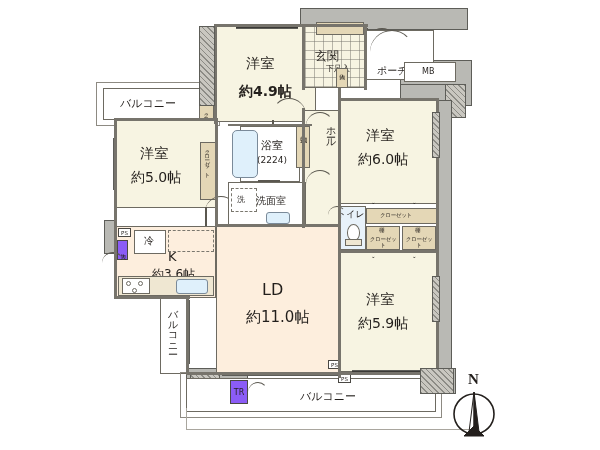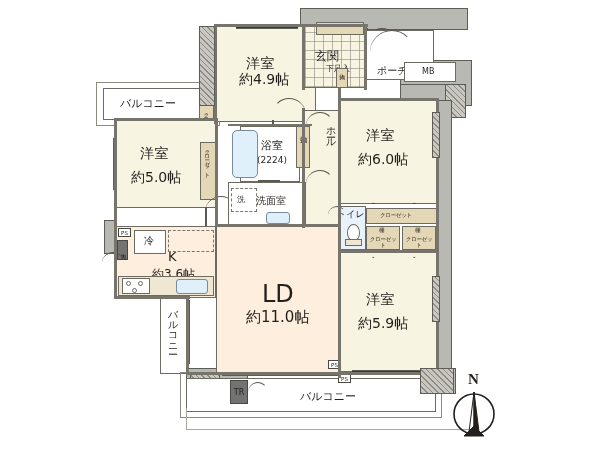--- a/index.html
+++ b/index.html
@@ -38,21 +38,21 @@
   .win{position:absolute;box-sizing:border-box;background:#ffffff;border-top:1px solid #5d5d58;border-bottom:1px solid #5d5d58;}
   .winbar{position:absolute;background:#3b3a36;}
 
   
   .fix{position:absolute;box-sizing:border-box;border:1px solid #7a8a99;background:#dff0fb;}
   .fixw{position:absolute;box-sizing:border-box;border:1px solid #6d6a61;background:#ffffff;}
   .dash{position:absolute;box-sizing:border-box;border:1px dashed #7a776e;}
 
   .tag{position:absolute;box-sizing:border-box;background:#ffffff;border:1px solid #4a4843;
        font-size:5.5px;display:flex;align-items:center;justify-content:center;color:#231f1c;}
-  .tagc{position:absolute;box-sizing:border-box;background:#737373;border:1px solid #4a4843;
+  .tagc{position:absolute;box-sizing:border-box;background:#8b5cf6;border:1px solid #4a4843;
        font-size:7px;display:flex;align-items:center;justify-content:center;color:#231f1c;}
 
   
   #compass{position:absolute;}
   .tilegrid{background-image:
      repeating-linear-gradient(0deg,rgba(120,118,110,.5) 0 1px,transparent 1px 9px),
      repeating-linear-gradient(90deg,rgba(120,118,110,.5) 0 1px,transparent 1px 9px);}
 </style>
 </head>
 <body>
@@ -84,21 +84,21 @@
 
   <div class="rect white" style="left:186px;top:378px;width:250px;height:34px;"></div>
   <div class="lbl" style="left:300px;top:391px;font-size:11px;">バルコニー</div>
 
   <div class="rect" style="left:96px;top:82px;width:124px;height:44px;border:1px solid #8d8a82;"></div>
   <div class="rect" style="left:180px;top:372px;width:262px;height:46px;border:1px solid #8d8a82;"></div>
   <div class="rect" style="left:186px;top:408px;width:288px;height:22px;border:1px solid #a9a69e;border-top:none;"></div>
 
   <div class="room" style="left:216px;top:26px;width:100px;height:96px;"></div>
   <div class="lbl name" style="left:246px;top:56px;">洋室</div>
-  <div class="lbl area" style="left:239px;top:72px;">約4.9帖</div>
+  <div class="lbl area" style="left:239px;top:84px;font-weight:bold;">約4.9帖</div>
 
   <div class="win" style="left:236px;top:25px;width:62px;height:4px;"></div>
   <div class="winbar" style="left:236px;top:26px;width:62px;height:1.5px;"></div>
 
   <div class="closet" style="left:199px;top:105px;width:15px;height:42px;"></div>
   <div class="lbl vert xxs" style="left:203px;top:108px;">クローゼット</div>
 
   <div class="swing" style="left:272px;top:98px;width:34px;height:34px;border-width:1px 0 0 1px;transform:rotate(0deg);"></div>
   <div class="dleaf" style="left:272px;top:120px;width:1.5px;height:13px;"></div>
 
@@ -134,21 +134,21 @@
   <div class="closet" style="left:402px;top:226px;width:34px;height:24px;"></div>
   <div class="lbl xxs ctr" style="left:415px;top:228px;">棚</div>
   <div class="lbl xxs ctr" style="left:405px;top:236px;width:28px;line-height:1.1;white-space:normal;">クローゼット</div>
   <div class="lbl xxs" style="left:371px;top:254px;">⌄</div>
   <div class="lbl xxs" style="left:412px;top:254px;">⌄</div>
 
   <div class="win" style="left:352px;top:370px;width:76px;height:4px;"></div>
   <div class="winbar" style="left:352px;top:371px;width:76px;height:1.5px;"></div>
 
   <div class="room ld" style="left:216px;top:226px;width:124px;height:148px;"></div>
-  <div class="lbl" style="left:262px;top:282px;font-size:24px;">LD</div>
+  <div class="lbl" style="left:262px;top:282px;font-size:16px;">LD</div>
   <div class="lbl" style="left:246px;top:310px;font-size:15px;">約11.0帖</div>
 
   <div class="win" style="left:222px;top:372px;width:116px;height:4px;"></div>
   <div class="winbar" style="left:222px;top:373px;width:116px;height:1.5px;"></div>
 
   <div class="win" style="left:186px;top:300px;width:4px;height:64px;border:none;border-left:1px solid #5d5d58;border-right:1px solid #5d5d58;"></div>
   <div class="winbar" style="left:187.5px;top:300px;width:1.5px;height:64px;"></div>
 
   <div class="room ld" style="left:116px;top:226px;width:100px;height:72px;"></div>
   <div class="lbl" style="left:168px;top:250px;font-size:13px;">K</div>

